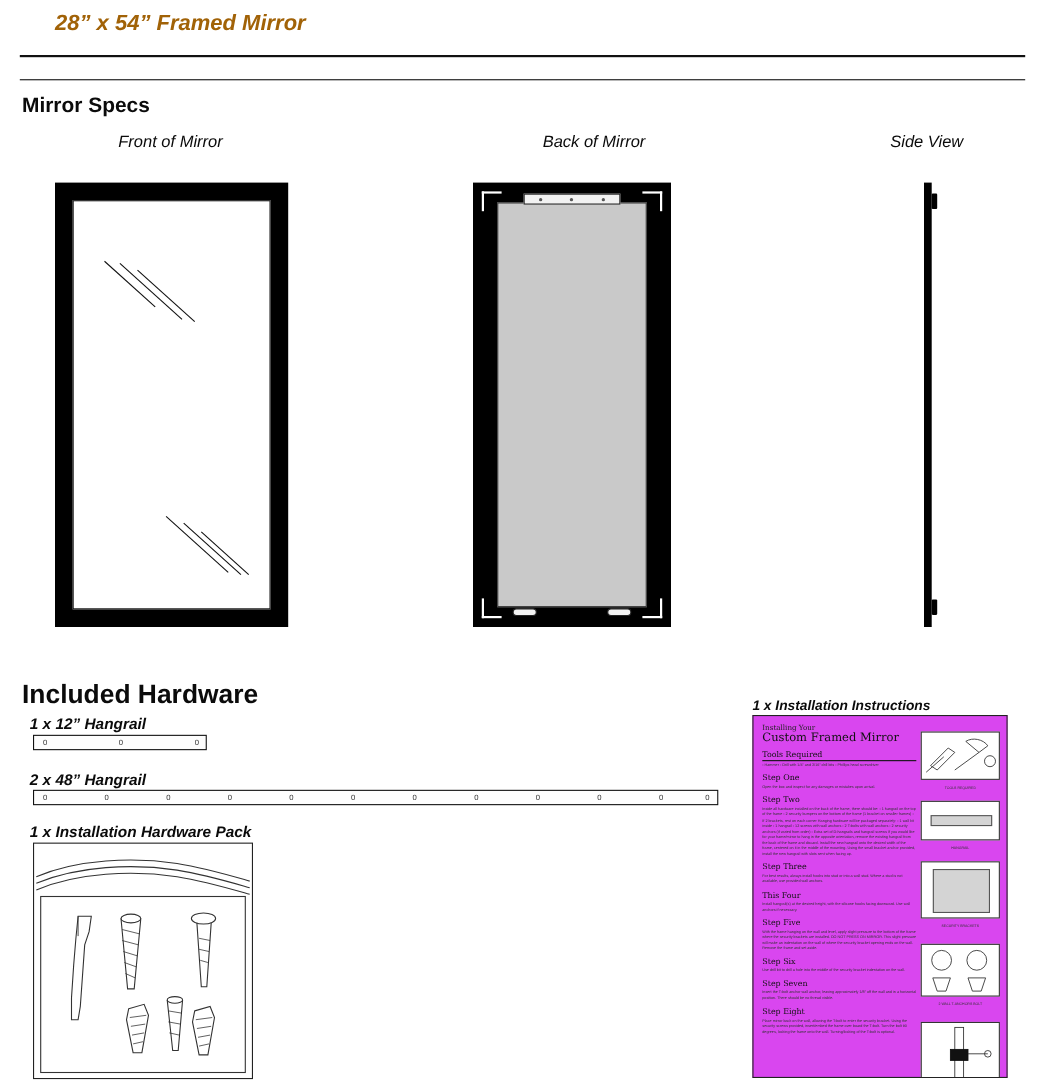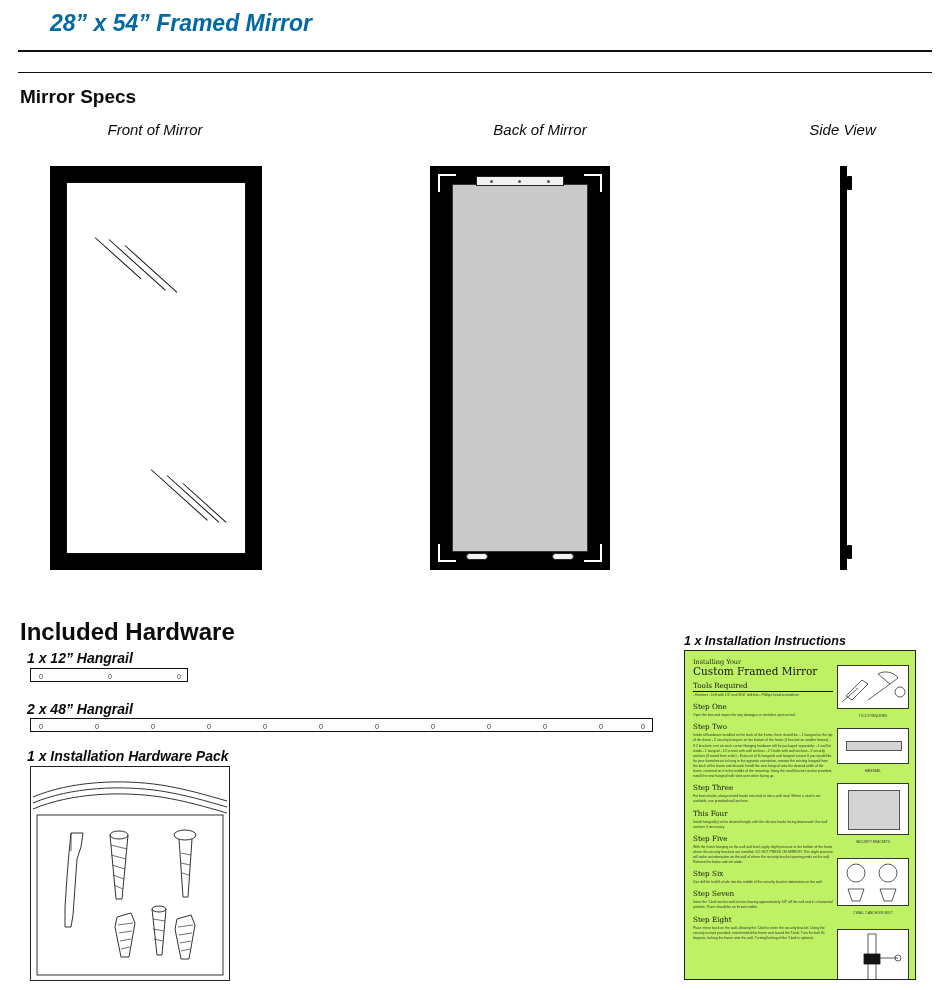--- a/index.html
+++ b/index.html
@@ -30,25 +30,25 @@
     display: flex;
     align-items: baseline;
   }
   .header-title {
     font-size: 25px;
     font-weight: bold;
     letter-spacing: -0.4px;
     color: #0b0b0b;
   }
   .header-sub {
-    font-size: 23px;
+    font-size: 20px;
     font-weight: bold;
     font-style: italic;
     margin-left: 32px;
-    color: #0369a1;
+    color: #a16207;
   }
   .rule {
     position: absolute;
     background: #111111;
   }
   .rule-top {
     left: 18px;
     top: 50px;
     width: 914px;
     height: 2px;
@@ -241,21 +241,21 @@
   }
 
   
   .instr-sheet {
     position: absolute;
     left: 684px;
     top: 650px;
     width: 232px;
     height: 330px;
     border: 1px solid #222;
-    background: #bef264;
+    background: #d946ef;
     box-sizing: border-box;
     overflow: hidden;
   }
   .instr-col-left {
     position: absolute;
     left: 8px;
     top: 8px;
     width: 140px;
   }
   .instr-col-right {

